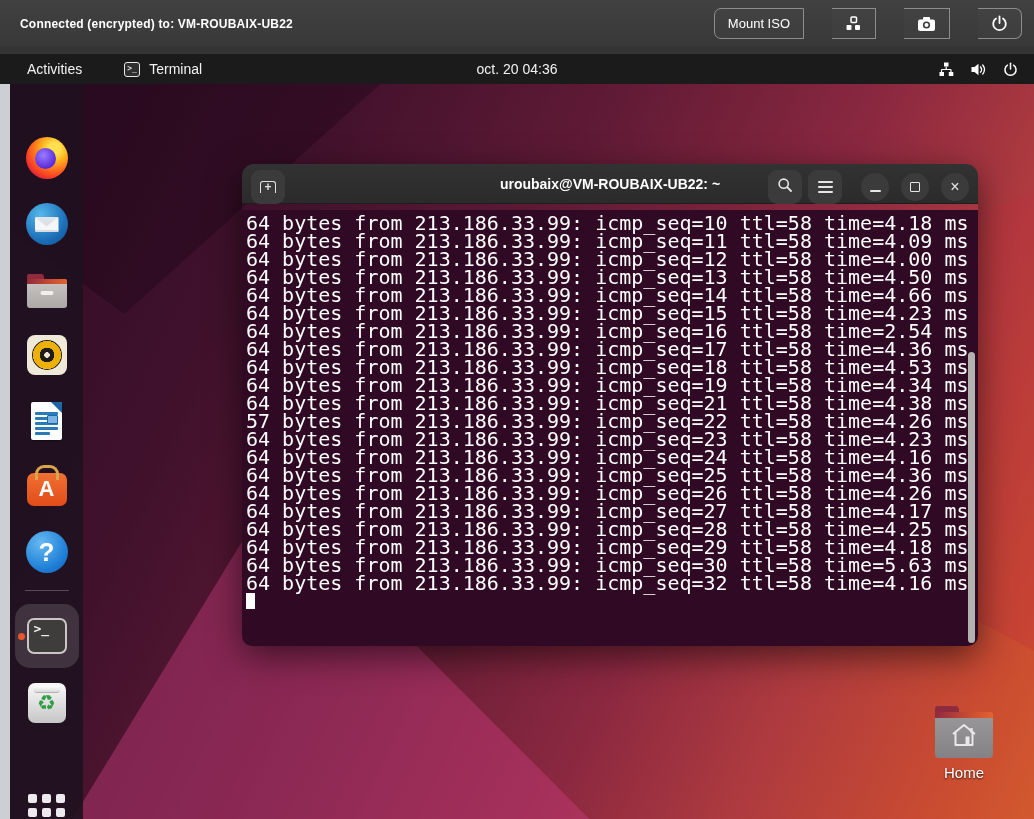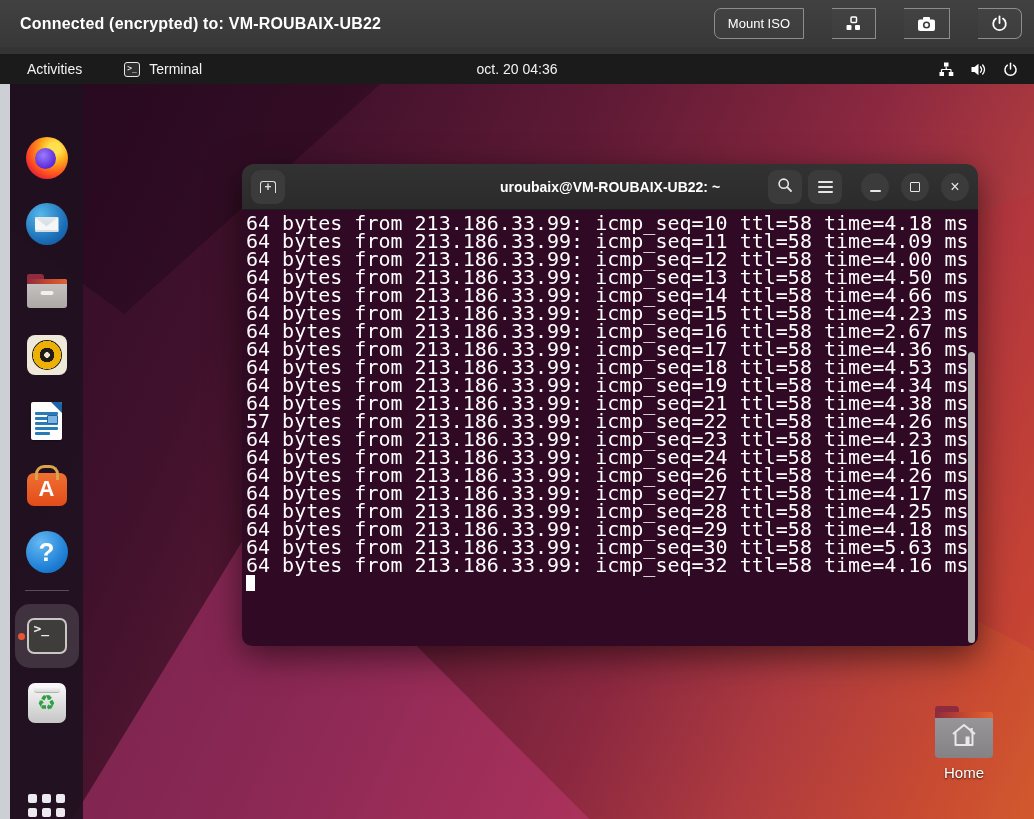--- a/index.html
+++ b/index.html
@@ -2,21 +2,21 @@
 <html><head>
 <meta charset="utf-8">
 <style>
   * { margin:0; padding:0; box-sizing:border-box; }
   html,body { width:1034px; height:819px; overflow:hidden; background:#000; }
   body { font-family:"Liberation Sans", sans-serif; position:relative; }
 
   
   .viewer-bar { position:absolute; left:0; top:0; width:1034px; height:47px;
     background:linear-gradient(#414141,#383838); display:flex; align-items:center; }
-  .viewer-title { color:#fff; font-weight:bold; font-size:16px; margin-left:20px; letter-spacing:.2px; }
+  .viewer-title { color:#fff; font-weight:bold; font-size:12px; margin-left:20px; letter-spacing:.2px; }
   .viewer-buttons { position:absolute; right:12px; top:8px; height:31px; display:flex;gap:28px; }
   .vbtn { height:31px; border:1px solid #8d8d8d; border-left-width:0; background:rgba(255,255,255,0.02);
     color:#fff; font-size:13px; display:flex; align-items:center; justify-content:center; padding:0 13px; cursor:default; }
   .vbtn:first-child { border-left-width:1px; border-radius:7px 0 0 7px; }
   .vbtn:last-child { border-radius:0 7px 7px 0; }
   .vbtn svg { display:block; }
   .viewer-gap { position:absolute; left:0; top:47px; width:1034px; height:7px; background:#343434; }
 
   
   .vm { position:absolute; left:0; top:54px; width:1034px; height:765px; overflow:hidden;
@@ -88,21 +88,21 @@
   .ic-trash { width:38px; height:40px; border-radius:7px; background:linear-gradient(#fafafa,#c6c6c6);
     display:flex; align-items:center; justify-content:center; color:#2f9e44; font-size:21px; position:relative; }
   .ic-trash::before { content:""; position:absolute; top:3px; left:6px; right:6px; height:6px; border-radius:3px;
     background:linear-gradient(#ffffff,#d9d9d9); box-shadow:0 1px 0 rgba(0,0,0,0.25); }
   .ic-grid { display:grid; grid-template-columns:repeat(3,9px); grid-template-rows:repeat(3,9px); gap:5px; }
   .ic-grid i { width:9px; height:9px; border-radius:2px; background:#eceaee; }
 
   
   .term { position:absolute; left:242px; top:110px; width:736px; height:482px; border-radius:12px;
     box-shadow:0 10px 34px rgba(0,0,0,0.55); z-index:10; }
-  .term-titlebar { position:absolute; left:0; top:0; width:100%; height:46px;
+  .term-titlebar { position:absolute; left:0; top:0; width:100%; height:40px;
     background:linear-gradient(#323232,#2b2b2b); border-radius:12px 12px 0 0; border-bottom:1px solid #1d1d1d; }
   .term-title { position:absolute; left:50%; top:50%; transform:translate(-50%,-50%);
     color:#fff; font-weight:bold; font-size:14px; white-space:nowrap; }
   .tb-btn { position:absolute; top:6px; width:34px; height:34px; border-radius:9px; background:#3b3b3b;
     display:flex; align-items:center; justify-content:center; cursor:default; }
   .tb-circle { position:absolute; top:9px; width:28px; height:28px; border-radius:50%; background:#3b3b3b;
     display:flex; align-items:center; justify-content:center; cursor:default; color:#e8e8e8; }
   .newtab { left:9px; }
   .newtab-glyph { width:16px; height:12px; border:1.6px solid #e0e0e0; border-bottom:none; border-radius:3px 3px 0 0;
     position:relative; }
@@ -297,28 +297,29 @@
       </div>
     </div>
     <div class="term-body">
       <div class="tout">
           <div class="tline">64 bytes from 213.186.33.99: icmp_seq=10 ttl=58 time=4.18 ms</div>
           <div class="tline">64 bytes from 213.186.33.99: icmp_seq=11 ttl=58 time=4.09 ms</div>
           <div class="tline">64 bytes from 213.186.33.99: icmp_seq=12 ttl=58 time=4.00 ms</div>
           <div class="tline">64 bytes from 213.186.33.99: icmp_seq=13 ttl=58 time=4.50 ms</div>
           <div class="tline">64 bytes from 213.186.33.99: icmp_seq=14 ttl=58 time=4.66 ms</div>
           <div class="tline">64 bytes from 213.186.33.99: icmp_seq=15 ttl=58 time=4.23 ms</div>
-          <div class="tline">64 bytes from 213.186.33.99: icmp_seq=16 ttl=58 time=2.67 ms</div>
+          <div class="tline">64 bytes from 213.186.33.99: icmp_seq=16 ttl=58 time=2.54 ms</div>
           <div class="tline">64 bytes from 213.186.33.99: icmp_seq=17 ttl=58 time=4.36 ms</div>
           <div class="tline">64 bytes from 213.186.33.99: icmp_seq=18 ttl=58 time=4.53 ms</div>
           <div class="tline">64 bytes from 213.186.33.99: icmp_seq=19 ttl=58 time=4.34 ms</div>
           <div class="tline">64 bytes from 213.186.33.99: icmp_seq=21 ttl=58 time=4.38 ms</div>
           <div class="tline">57 bytes from 213.186.33.99: icmp_seq=22 ttl=58 time=4.26 ms</div>
           <div class="tline">64 bytes from 213.186.33.99: icmp_seq=23 ttl=58 time=4.23 ms</div>
           <div class="tline">64 bytes from 213.186.33.99: icmp_seq=24 ttl=58 time=4.16 ms</div>
+          <div class="tline">64 bytes from 213.186.33.99: icmp_seq=25 ttl=58 time=4.36 ms</div>
           <div class="tline">64 bytes from 213.186.33.99: icmp_seq=26 ttl=58 time=4.26 ms</div>
           <div class="tline">64 bytes from 213.186.33.99: icmp_seq=27 ttl=58 time=4.17 ms</div>
           <div class="tline">64 bytes from 213.186.33.99: icmp_seq=28 ttl=58 time=4.25 ms</div>
           <div class="tline">64 bytes from 213.186.33.99: icmp_seq=29 ttl=58 time=4.18 ms</div>
           <div class="tline">64 bytes from 213.186.33.99: icmp_seq=30 ttl=58 time=5.63 ms</div>
           <div class="tline">64 bytes from 213.186.33.99: icmp_seq=32 ttl=58 time=4.16 ms</div>
         </div>
       <div class="cursor-row">
         <span class="cursor-block"></span>
       </div>

